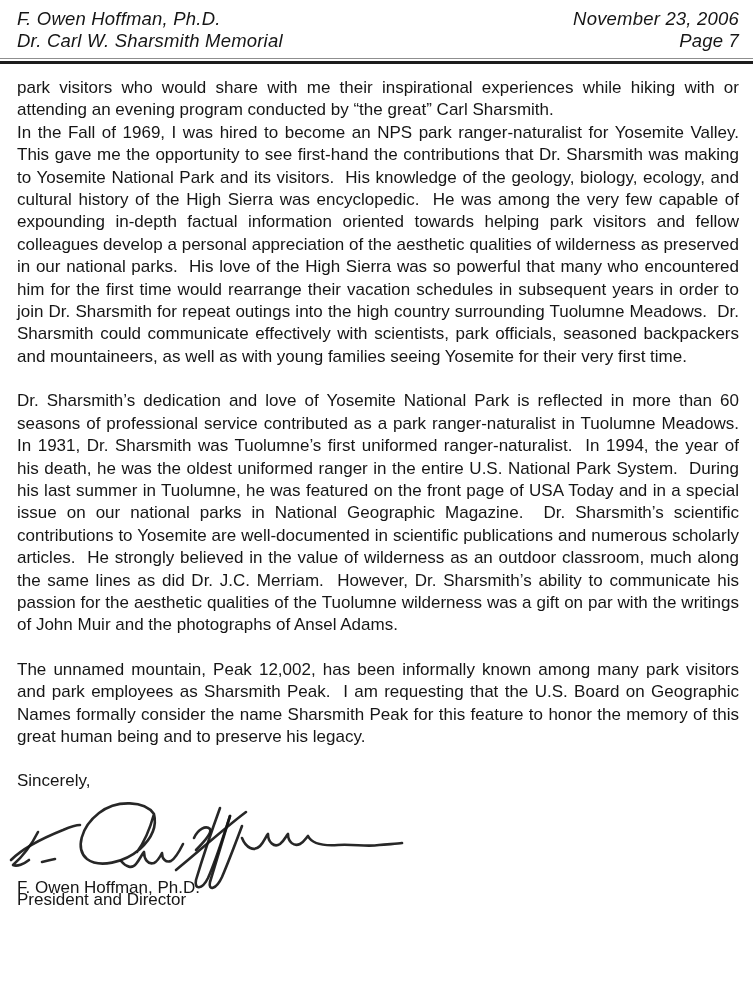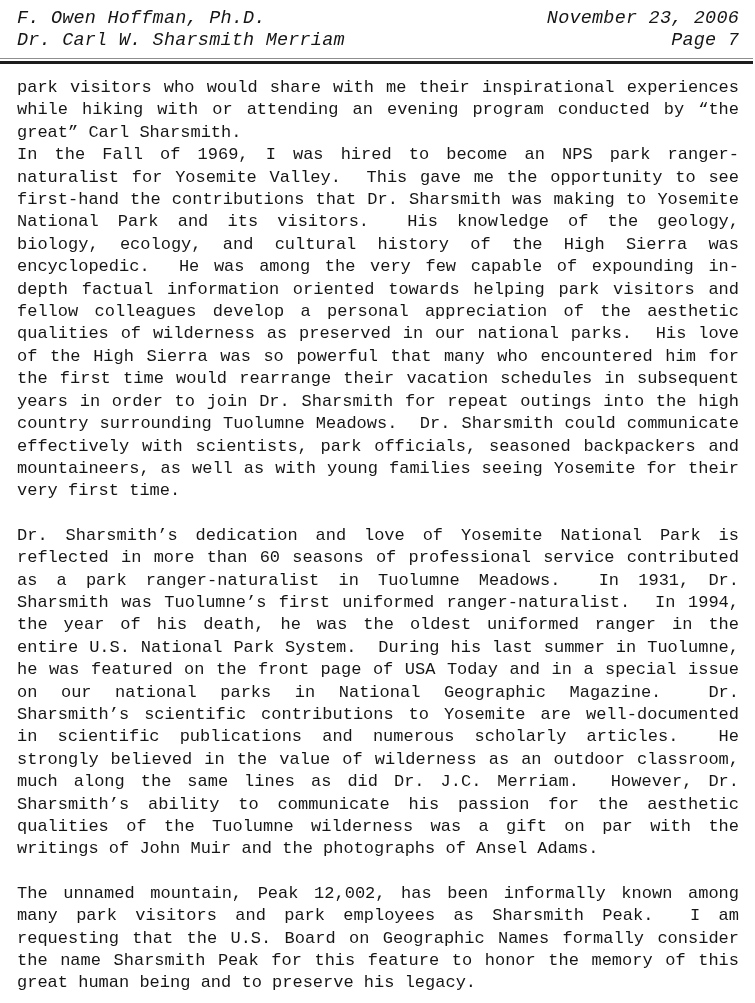--- a/index.html
+++ b/index.html
@@ -3,21 +3,21 @@
 <meta charset="utf-8">
 <style>
   html, body { margin: 0; padding: 0; background: #e8e8e8; }
   .page {
     position: relative;
     width: 755px;
     height: 1003px;
     margin: 0 auto;
     background: #ffffff;
     color: #161616;
-    font-family: Liberation Mono, monospace;
+    font-family: Liberation Sans, sans-serif;
     box-sizing: border-box;
     padding: 8px 16px 0 17px;
     overflow: hidden;
   }
   
   .letter-header {
     font-style: italic;
     font-size: 18.5px;
     line-height: 22px;
     letter-spacing: 0.2px;
@@ -62,40 +62,41 @@
 <body>
 
 <div class="page">
 
   <header class="letter-header">
     <div class="hrow">
       <span>F. Owen Hoffman, Ph.D.</span>
       <span>November 23, 2006</span>
     </div>
     <div class="hrow">
-      <span>Dr. Carl W. Sharsmith Merriam</span>
+      <span>Dr. Carl W. Sharsmith Memorial</span>
       <span>Page 7</span>
     </div>
   </header>
 
   <div class="rule-wrap">
     <div class="rule-thin"></div>
     <div class="rule-thick"></div>
   </div>
 
   <main class="letter-body">
 
     <p class="para para--continued">park visitors who would share with me their inspirational experiences while hiking with or attending an evening program conducted by “the great” Carl Sharsmith.</p>
 
     <p class="para">In the Fall of 1969, I was hired to become an NPS park ranger-naturalist for Yosemite Valley.  This gave me the opportunity to see first-hand the contributions that Dr. Sharsmith was making to Yosemite National Park and its visitors.  His knowledge of the geology, biology, ecology, and cultural history of the High Sierra was encyclopedic.  He was among the very few capable of expounding in-depth factual information oriented towards helping park visitors and fellow colleagues develop a personal appreciation of the aesthetic qualities of wilderness as preserved in our national parks.  His love of the High Sierra was so powerful that many who encountered him for the first time would rearrange their vacation schedules in subsequent years in order to join Dr. Sharsmith for repeat outings into the high country surrounding Tuolumne Meadows.  Dr. Sharsmith could communicate effectively with scientists, park officials, seasoned backpackers and mountaineers, as well as with young families seeing Yosemite for their very first time.</p>
 
     <p class="para">Dr. Sharsmith’s dedication and love of Yosemite National Park is reflected in more than 60 seasons of professional service contributed as a park ranger-naturalist in Tuolumne Meadows.  In 1931, Dr. Sharsmith was Tuolumne’s first uniformed ranger-naturalist.  In 1994, the year of his death, he was the oldest uniformed ranger in the entire U.S. National Park System.  During his last summer in Tuolumne, he was featured on the front page of USA Today and in a special issue on our national parks in National Geographic Magazine.  Dr. Sharsmith’s scientific contributions to Yosemite are well-documented in scientific publications and numerous scholarly articles.  He strongly believed in the value of wilderness as an outdoor classroom, much along the same lines as did Dr. J.C. Merriam.  However, Dr. Sharsmith’s ability to communicate his passion for the aesthetic qualities of the Tuolumne wilderness was a gift on par with the writings of John Muir and the photographs of Ansel Adams.</p>
 
     <p class="para">The unnamed mountain, Peak 12,002, has been informally known among many park visitors and park employees as Sharsmith Peak.  I am requesting that the U.S. Board on Geographic Names formally consider the name Sharsmith Peak for this feature to honor the memory of this great human being and to preserve his legacy.</p>
 
+    <p class="closing">Sincerely,</p>
 
     <div class="sig-area">
       <svg class="signature-svg" width="400" height="98" viewBox="0 0 400 98" aria-hidden="true">
 
         <path d="M6,63 C18,51 38,41 58,33 C65,30 71,28 75,28"></path>
         <path d="M33,35 C27,47 17,60 8,68 C12,70 19,67 24,63"></path>
         <path d="M37,65 C41,64 45,63 50,62"></path>
 
         <path d="M149,17 C140,4 112,2 94,16 C76,30 70,52 82,62 C94,71 119,66 135,52 C147,41 152,29 149,17 C146,28 140,44 132,55"></path>
         <path d="M116,64 C121,70 127,72 131,67 C135,62 137,57 139,55 C139,62 143,68 149,66 C153,64 155,60 157,56 C157,62 161,66 166,64 C171,61 175,53 178,47"></path>

